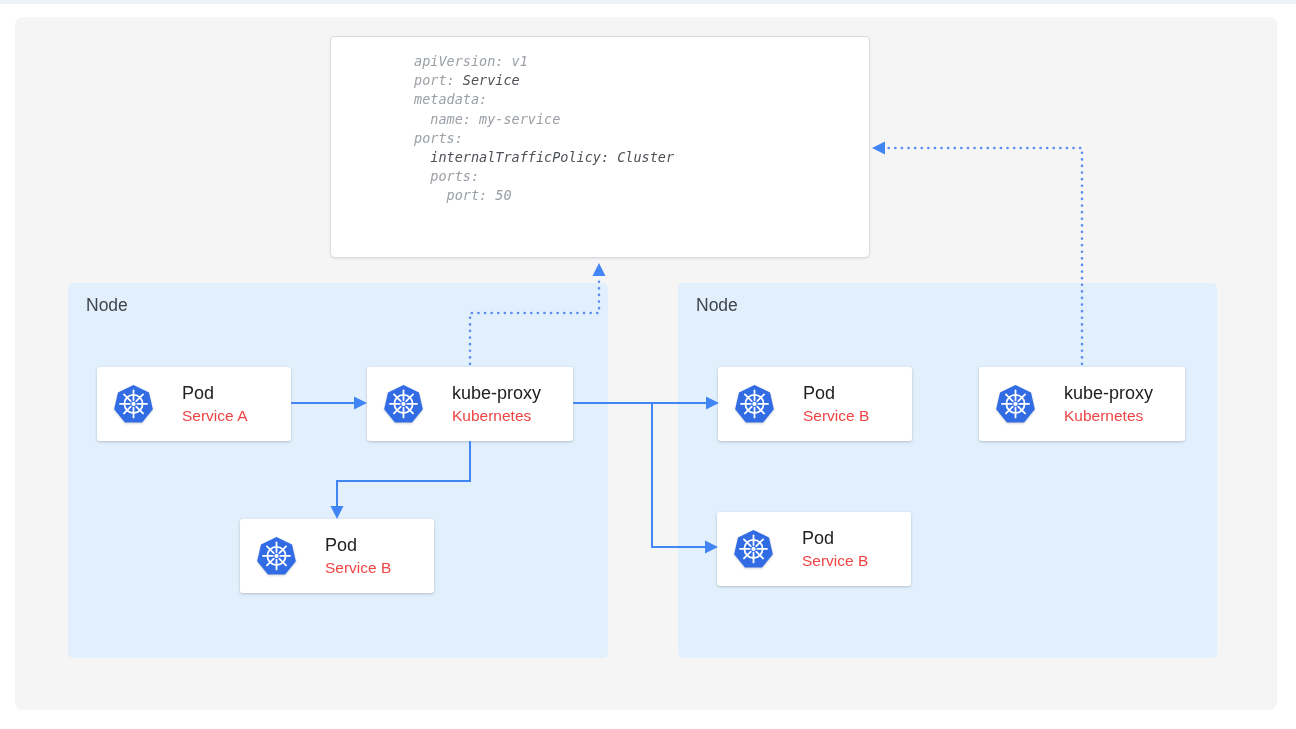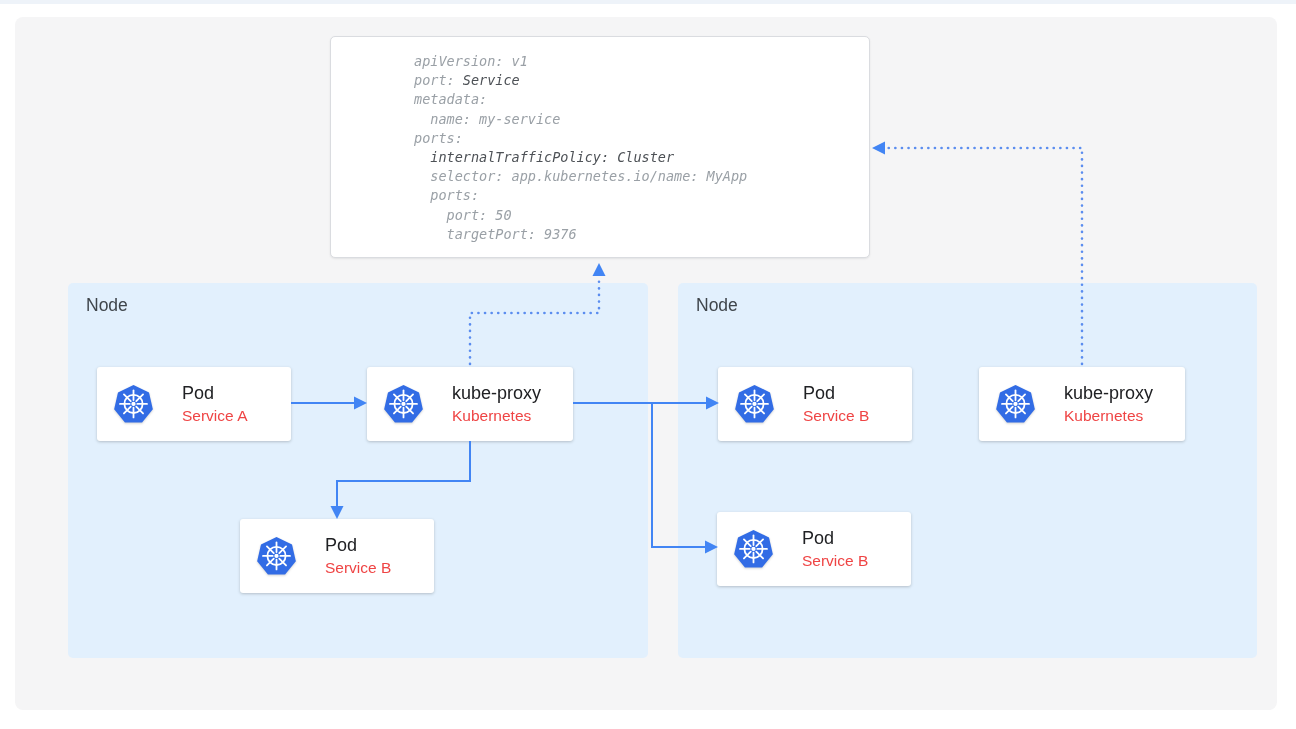--- a/index.html
+++ b/index.html
@@ -18,21 +18,21 @@
     padding:15px 0 0 83px;
   }
   .yaml-line{
     font-family:"DejaVu Sans Mono", monospace;
     font-style:italic;font-size:13.5px;line-height:19.2px;
     color:#9aa0a6;white-space:pre;
   }
   .yaml-line b{color:#4d5156;font-weight:normal;}
 
   
-  .node{position:absolute;width:540px;height:375px;background:#e2f0fd;border-radius:5px;padding-left:40px;}
+  .node{position:absolute;width:540px;height:375px;background:#e2f0fd;border-radius:5px;}
   .node-left{left:68px;top:283px;}
   .node-right{left:678px;top:283px;width:539px;}
   .node-label{position:absolute;left:18px;top:12px;font-size:17.5px;color:#3f454b;}
 
   
   .card{
     position:absolute;height:74px;box-sizing:border-box;background:#ffffff;border-radius:3px;
     box-shadow:0 1px 3px rgba(60,64,67,.28);
     display:flex;align-items:center;padding-left:15px;z-index:2;
   }
@@ -79,24 +79,22 @@
   <div class="top-strip"></div>
   <div class="panel"></div>
 
   <div class="yaml-card">
     <div class="yaml-line"><span>apiVersion: v1</span></div>
     <div class="yaml-line"><span>port: </span><b>Service</b></div>
     <div class="yaml-line"><span>metadata:</span></div>
     <div class="yaml-line"><span>  name: my-service</span></div>
     <div class="yaml-line"><span>ports:</span></div>
     <div class="yaml-line"><b>  internalTrafficPolicy: Cluster</b></div>
-    <div class="yaml-line"><span>  selector: app.kubernetes.io/name: MyApp</span></div>
     <div class="yaml-line"><span>  ports:</span></div>
     <div class="yaml-line"><span>    port: 50</span></div>
-    <div class="yaml-line"><span>    targetPort: 9376</span></div>
   </div>
 
   <div class="node node-left">
     <div class="node-label">Node</div>
   </div>
 
   <div class="node node-right">
     <div class="node-label">Node</div>
   </div>
 

